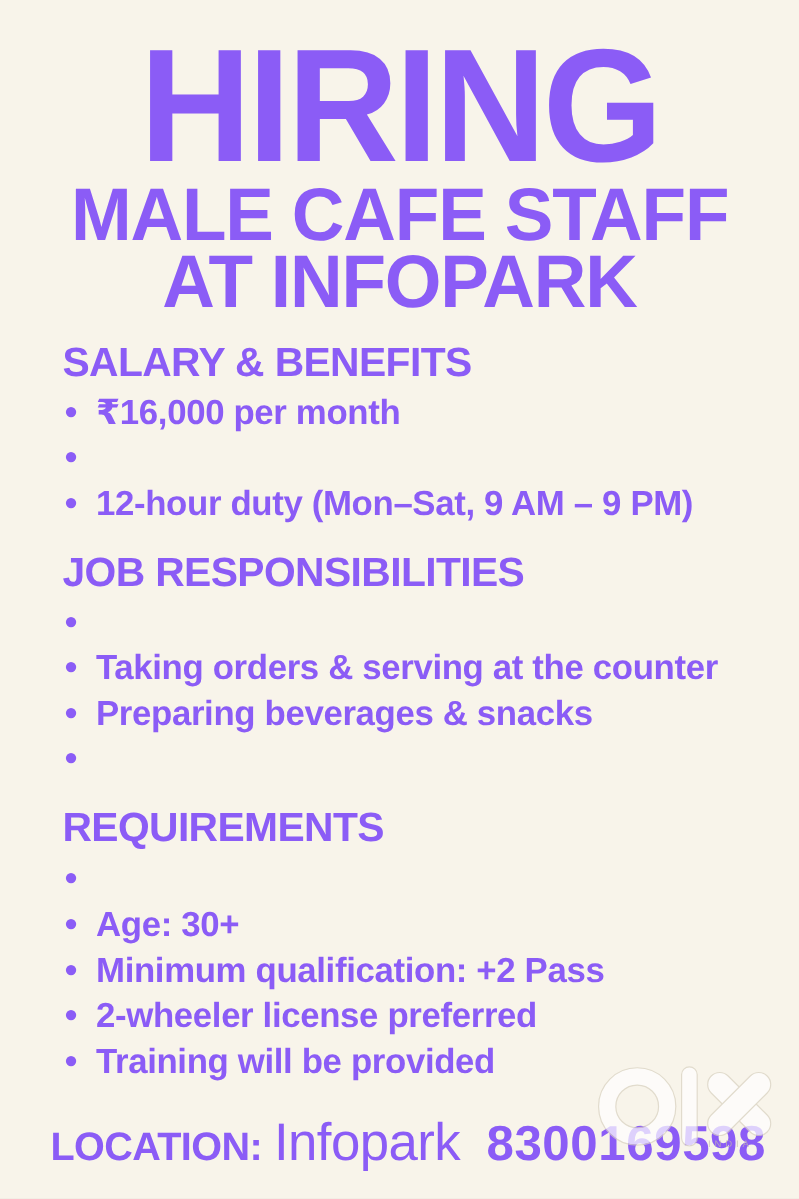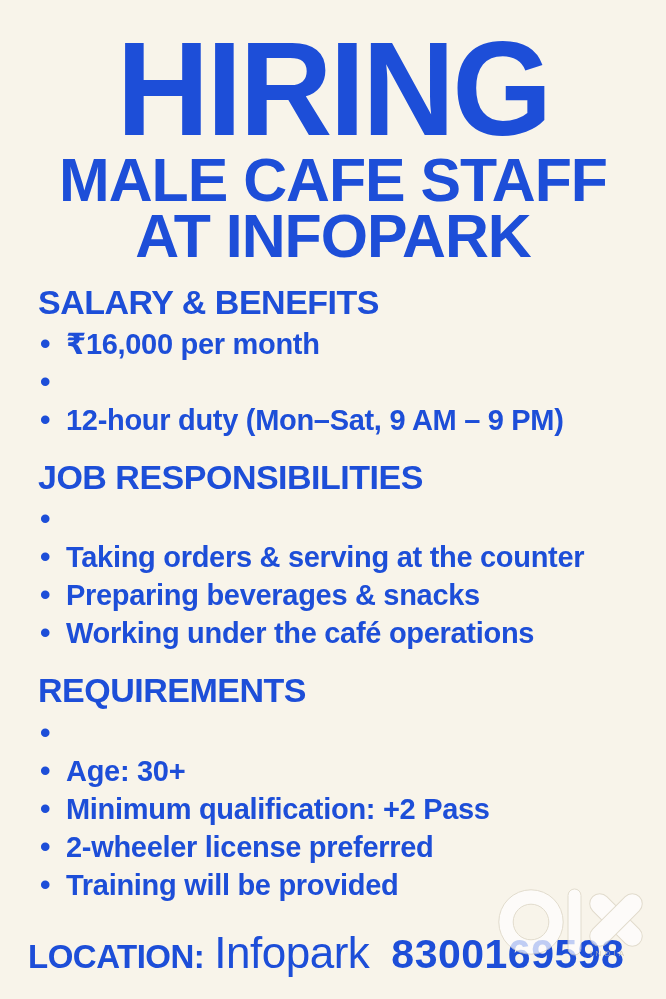--- a/index.html
+++ b/index.html
@@ -6,21 +6,21 @@
     margin: 0;
     padding: 0;
     background: #e9e5dc;
   }
   .poster {
     position: relative;
     width: 666px;
     height: 999px;
     overflow: hidden;
     background: #f8f4ea;
-    color: #1d4ed8;
+    color: #8b5cf6;
     font-family: "Liberation Sans", "DejaVu Sans", sans-serif;
     -webkit-font-smoothing: antialiased;
   }
   
   .title-block {
     text-align: center;
     padding-top: 0;
   }
   .main-title {
     margin: 26px 0 0 0;
@@ -37,21 +37,21 @@
     font-size: 62px;
     line-height: 0.9;
     font-weight: 700;
     letter-spacing: -1px;
     transform: scaleX(0.98);
     transform-origin: center;
     white-space: nowrap;
   }
   
   .content {
-    padding: 0 26px 0 38px;
+    padding: 0 26px 0 52px;
   }
   .section-heading {
     margin: 20px 0 0 0;
     font-size: 34px;
     line-height: 1.1;
     font-weight: 700;
     letter-spacing: -0.5px;
   }
   .bullet-list {
     list-style: none;
@@ -149,21 +149,20 @@
       <li>
         <span class="bullet">•</span>
         <span>Taking orders &amp; serving at the counter</span>
       </li>
       <li>
         <span class="bullet">•</span>
         <span>Preparing beverages &amp; snacks</span>
       </li>
       <li>
         <span class="bullet">•</span>
-        <span>Working under the café operations</span>
       </li>
     </ul>
 
     <h3 class="section-heading">REQUIREMENTS</h3>
     <ul class="bullet-list">
       <li>
         <span class="bullet">•</span>
       </li>
       <li>
         <span class="bullet">•</span>

